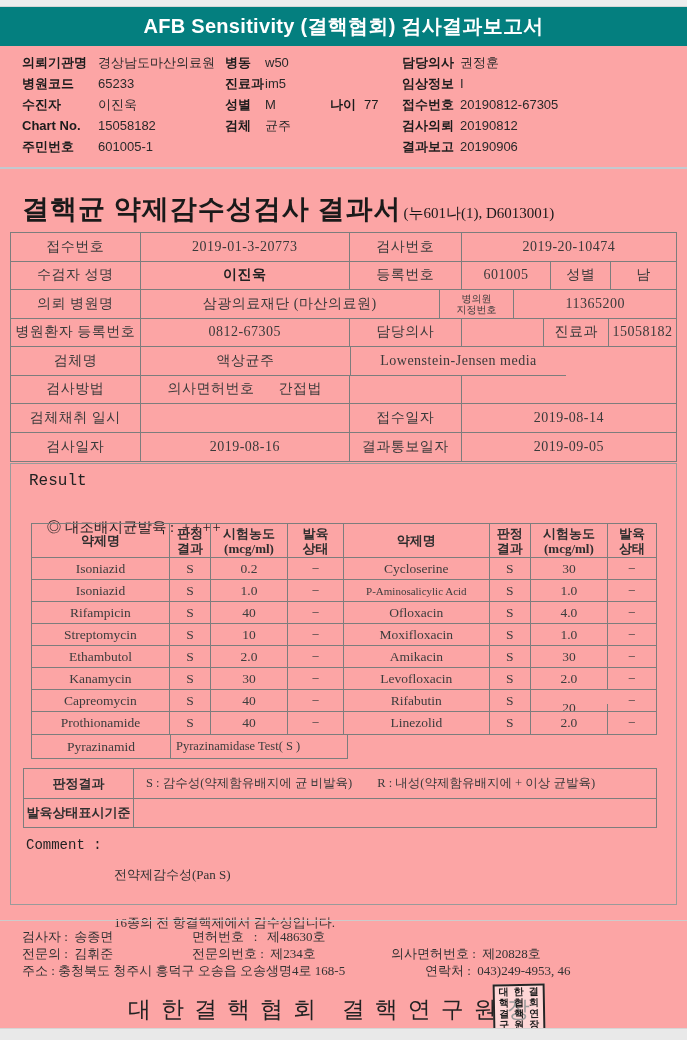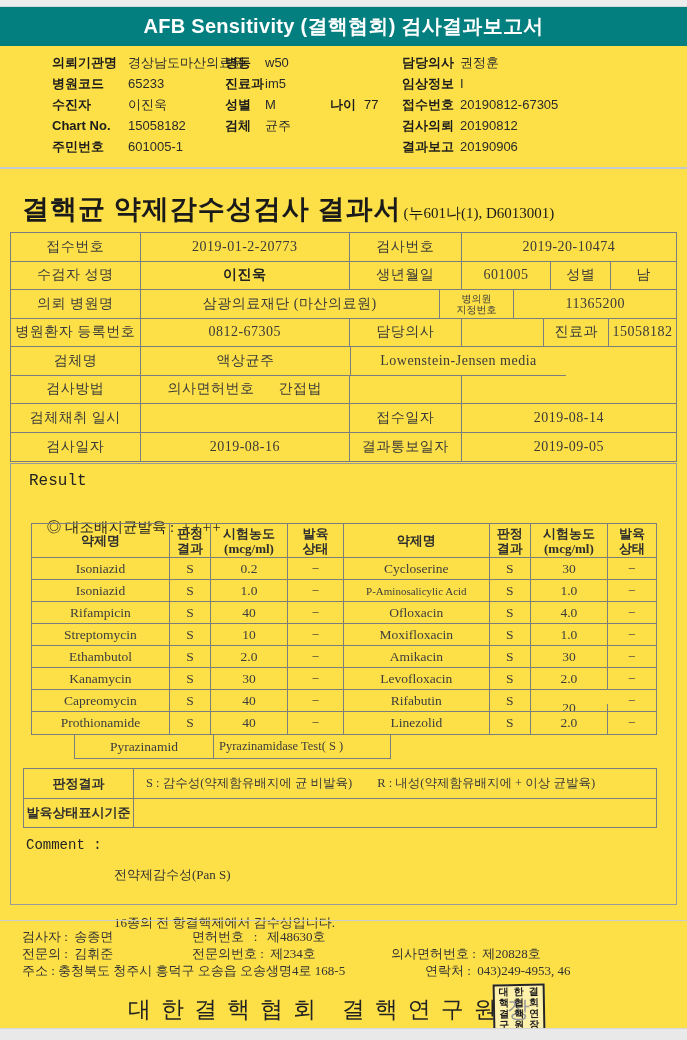--- a/index.html
+++ b/index.html
@@ -1,37 +1,37 @@
 <!DOCTYPE html>
 <html><head>
 <meta charset="utf-8">
 <style>
   * { margin:0; padding:0; box-sizing:border-box; }
   body { background:#fff; }
-  .page { position:relative; width:687px; height:1040px; background:#fde047; overflow:hidden;
+  .page { position:relative; width:687px; height:1040px; background:#fca5a5; overflow:hidden;
           font-family:"Liberation Serif", serif; color:#333; }
 
   
   .top-strip { position:absolute; left:0; top:0; width:687px; height:7px; background:#ededed; border-bottom:1px solid #d6d6d6; }
   .bottom-strip { position:absolute; left:0; top:1028px; width:687px; height:12px; background:#e9e9e9; border-top:1px solid #d6d6d6; }
 
   
   .title-bar { position:absolute; left:0; top:7px; width:687px; height:39px; background:#047f7f;
                display:flex; align-items:center; justify-content:center; }
   .title-bar span { color:#ffffff; font-family:"Liberation Sans", sans-serif; font-weight:bold; font-size:20px; letter-spacing:0.3px; }
 
   
   .patient-info { position:absolute; left:0; top:52px; width:687px; height:112px;
                   font-family:"Liberation Sans", sans-serif; font-size:13px; color:#1c1c1c; }
   .info-col { position:absolute; top:0; }
   .info-col .ir { display:flex; height:21px; align-items:center; white-space:pre; }
   .info-col .lbl { font-weight:bold; }
   .info-col .val { color:#2a2a2a; }
   .col-left  { left:22px; }
-  .col-left .lbl { width:76px;margin-left:30px; }
+  .col-left .lbl { width:76px; }
   .col-mid   { left:225px; }
   .col-mid .lbl { width:40px; }
   .col-right { left:402px; }
   .col-right .lbl { width:58px; }
   .age { position:absolute; left:330px; top:42px; height:21px; display:flex; align-items:center; }
   .age .lbl { font-weight:bold; margin-right:8px; }
 
   .divider1 { position:absolute; left:0; top:167px; width:687px; height:2px; background:#c3c9cf; }
   .divider2 { position:absolute; left:0; top:920px; width:687px; height:1px; background:#cccccc; }
 
@@ -66,21 +66,21 @@
   .dt-cell { display:flex; align-items:center; justify-content:center; text-align:center;
              border-right:1px solid #7d7d7d; border-bottom:1px solid #7d7d7d;
              font-size:13.5px; color:#3d3d3d; white-space:pre-line; overflow:hidden; }
   .dt-cell:last-child { border-right:none; }
   .dt-row.data:last-child .dt-cell { border-bottom:none; }
   .dt-row.hdr .dt-cell { font-size:13px; line-height:15px; font-weight:bold; color:#2e2e2e; }
   .dt-cell.tight { font-size:11px; letter-spacing:0; }
   .dt-last { display:flex; height:24px; }
   .dt-lc { display:flex; align-items:center; border:1px solid #7d7d7d; border-top:none;
            font-size:13.5px; color:#3d3d3d; }
-  .dt-lc.name { justify-content:center;margin-left:43px; }
+  .dt-lc.name { justify-content:center; }
   .dt-lc.val { border-left:none; justify-content:flex-start; padding-left:5px; font-size:12.5px; }
 
   
   .legend-table { position:absolute; left:12px; top:304px; width:634px; border:1px solid #7d7d7d; }
   .lg-row { display:flex; height:29px; }
   .lg-row + .lg-row { border-top:1px solid #7d7d7d; }
   .lg-label { width:110px; border-right:1px solid #7d7d7d; display:flex; align-items:center; justify-content:center;
               font-weight:bold; font-size:13px; color:#2e2e2e; }
   .lg-value { flex:1; display:flex; align-items:center; padding-left:12px; font-size:12.5px; color:#3a3a3a; white-space:pre; overflow:hidden; }
 
@@ -142,28 +142,28 @@
 
   <div class="divider1"></div>
 
   <div class="report-title">
     <span class="main">결핵균 약제감수성검사 결과서</span><span class="suffix">(누601나(1), D6013001)</span>
   </div>
 
   <div id="info-table" class="info-table">
       <div class="it-row">
         <div class="it-cell" style="width: 130px;">접수번호</div>
-        <div class="it-cell" style="width: 210px;">2019-01-2-20773</div>
+        <div class="it-cell" style="width: 210px;">2019-01-3-20773</div>
         <div class="it-cell" style="width: 112px;">검사번호</div>
         <div class="it-cell" style="width: 215px;">2019-20-10474</div>
       </div>
       <div class="it-row">
         <div class="it-cell" style="width: 130px;">수검자 성명</div>
         <div class="it-cell b" style="width: 210px;">이진욱</div>
-        <div class="it-cell" style="width: 112px;">생년월일</div>
+        <div class="it-cell" style="width: 112px;">등록번호</div>
         <div class="it-cell" style="width: 90px;">601005</div>
         <div class="it-cell" style="width: 60px;">성별</div>
         <div class="it-cell" style="width: 65px;">남</div>
       </div>
       <div class="it-row">
         <div class="it-cell" style="width: 130px;">의뢰 병원명</div>
         <div class="it-cell" style="width: 300px;">삼광의료재단 (마산의료원)</div>
         <div class="it-cell sm" style="width: 75px;">병의원
 지정번호</div>
         <div class="it-cell" style="width: 162px;">11365200</div>

